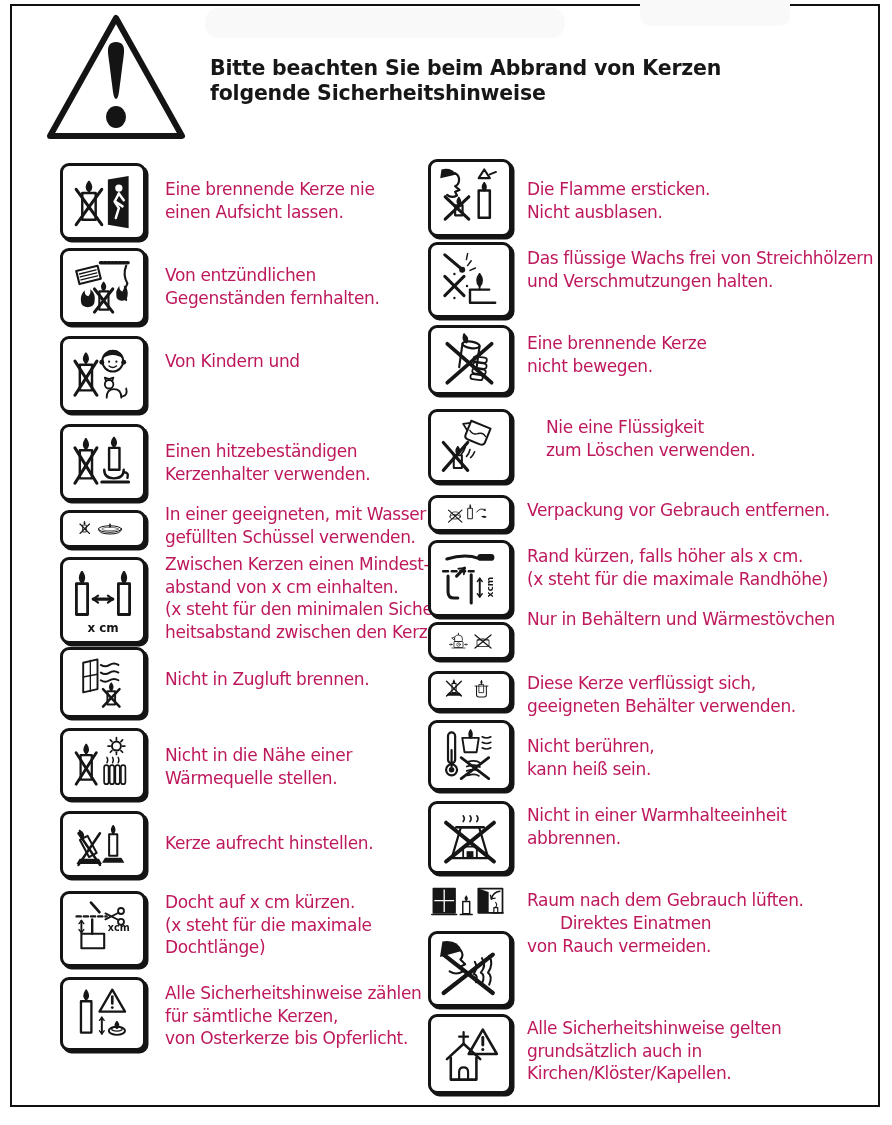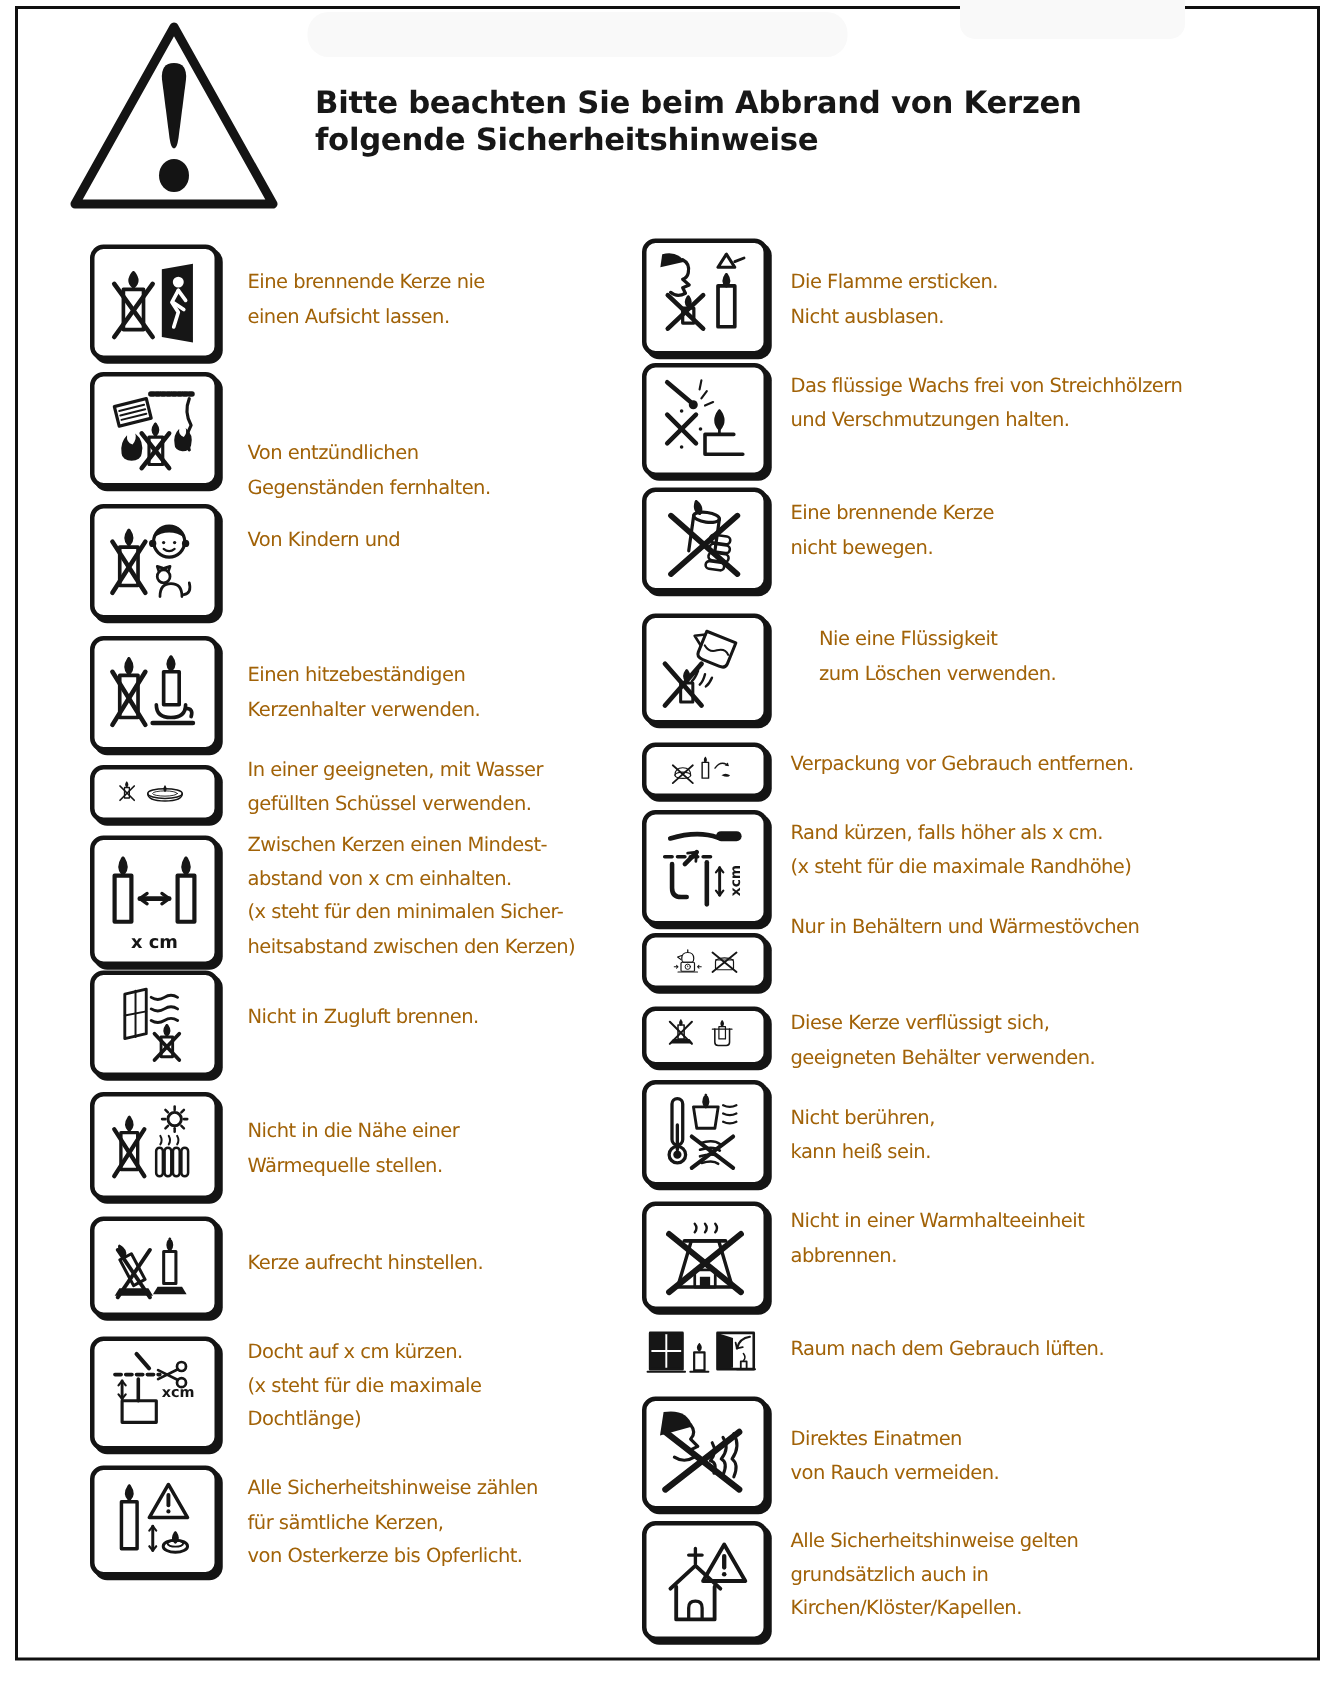--- a/index.html
+++ b/index.html
@@ -11,21 +11,21 @@
   .smudge.s1{left:205px;top:8px;width:360px;height:30px;}
   .smudge.s2{left:640px;top:0px;width:150px;height:26px;border-radius:0 0 10px 10px;}
   .hdr-triangle{position:absolute;left:42px;top:10px;width:148px;height:134px;}
   .title{position:absolute;left:210px;top:56px;font-size:20.5px;font-weight:bold;
          line-height:25px;letter-spacing:-0.2px;color:#171717;}
   .icon-box{position:absolute;background:#fff;border:3px solid #141414;border-radius:9px;
             box-shadow:2.5px 2.5px 0 #141414;box-sizing:border-box;
             display:flex;align-items:center;justify-content:center;overflow:hidden;}
   .icon-box.plain{border:none;box-shadow:none;border-radius:0;}
   .icon-box svg{display:block;}
-  .text-block{position:absolute;font-size:13px;line-height:22.6px;color:#a16207;
+  .text-block{position:absolute;font-size:17px;line-height:22.6px;color:#be185d;
               letter-spacing:-0.35px;white-space:nowrap;}
 </style>
 </head>
 <body>
 
 <div class="frame"></div>
 <div class="smudge s1"></div>
 <div class="smudge s2"></div>
 
 <svg class="hdr-triangle" viewBox="0 0 148 134">
@@ -77,21 +77,21 @@
             </g>
             <path d="M14 76 q-2 -12 6 -20 q-1 8 6 10 q5 -6 3 -12 q10 8 7 22 a11 8 0 0 1 -22 0" fill="#161616" stroke="none"></path>
             <path d="M72 66 q-2 -10 5 -17 q-1 7 5 9 q4 -5 2 -10 q9 7 6 19 a9 7 0 0 1 -18 -1" fill="#161616" stroke="none"></path>
             <rect x="44" y="58" width="15" height="30"></rect>
             <path d="M51 44 q5 7 0 12 q-5 -5 0 -12" fill="#161616"></path>
             <line x1="36" y1="54" x2="66" y2="92" stroke-width="5"></line>
             <line x1="66" y1="54" x2="36" y2="92" stroke-width="5"></line>
           </g>
         </svg>
       </div>
-      <div class="text-block" style="left: 165px; top: 264px; margin-top: 28px;">
+      <div class="text-block" style="left: 165px; top: 264px;">
         <div>Von entzündlichen</div>
         <div>Gegenständen fernhalten.</div>
       </div>
     </div>
     <div class="item">
       <div class="icon-box" style="left: 60px; top: 336px; width: 86px; height: 77px;">
         <svg viewBox="0 0 100 100" style="width:70px;height:61px" preserveAspectRatio="xMidYMid meet">
           <g fill="none" stroke="#161616" stroke-linecap="round" stroke-linejoin="round" stroke-width="4">
             <rect x="12" y="34" width="20" height="42"></rect>
             <path d="M22 16 q6 9 0 15 q-6 -6 0 -15" fill="#161616"></path>
@@ -550,21 +550,21 @@
         <svg viewBox="0 0 100 100" style="width:68px;height:60px" preserveAspectRatio="xMidYMid meet">
           <g fill="none" stroke="#161616" stroke-linecap="round" stroke-linejoin="round" stroke-width="3.5">
             <path d="M4 4 q26 -4 32 16 l-36 10 z" fill="#161616" stroke="none"></path>
             <path d="M34 18 q7 9 0 16 l8 8 -8 4 4 8 q-11 7 -22 0"></path>
             <path d="M58 38 q6 10 -2 20 q8 2 4 14 M70 32 q8 12 -2 24 q8 4 2 18 M82 28 q8 14 -2 28 q8 6 2 20" stroke-width="3.4"></path>
             <line x1="6" y1="26" x2="88" y2="90" stroke-width="7"></line>
             <line x1="88" y1="26" x2="6" y2="90" stroke-width="7"></line>
           </g>
         </svg>
       </div>
-      <div class="text-block" style="left: 527px; top: 949px;">
+      <div class="text-block" style="left: 527px; top: 912px; text-align: right;">
         <div>Direktes Einatmen</div>
         <div>von Rauch vermeiden.</div>
       </div>
     </div>
     <div class="item">
       <div class="icon-box" style="left: 428px; top: 1014px; width: 84px; height: 80px;">
         <svg viewBox="0 0 100 100" style="width:68px;height:64px" preserveAspectRatio="xMidYMid meet">
           <g fill="none" stroke="#161616" stroke-linecap="round" stroke-linejoin="round" stroke-width="4">
             <path d="M40 16 v16 M33 23 h14" stroke-width="3.5"></path>
             <path d="M14 58 L40 34 L66 58"></path>

